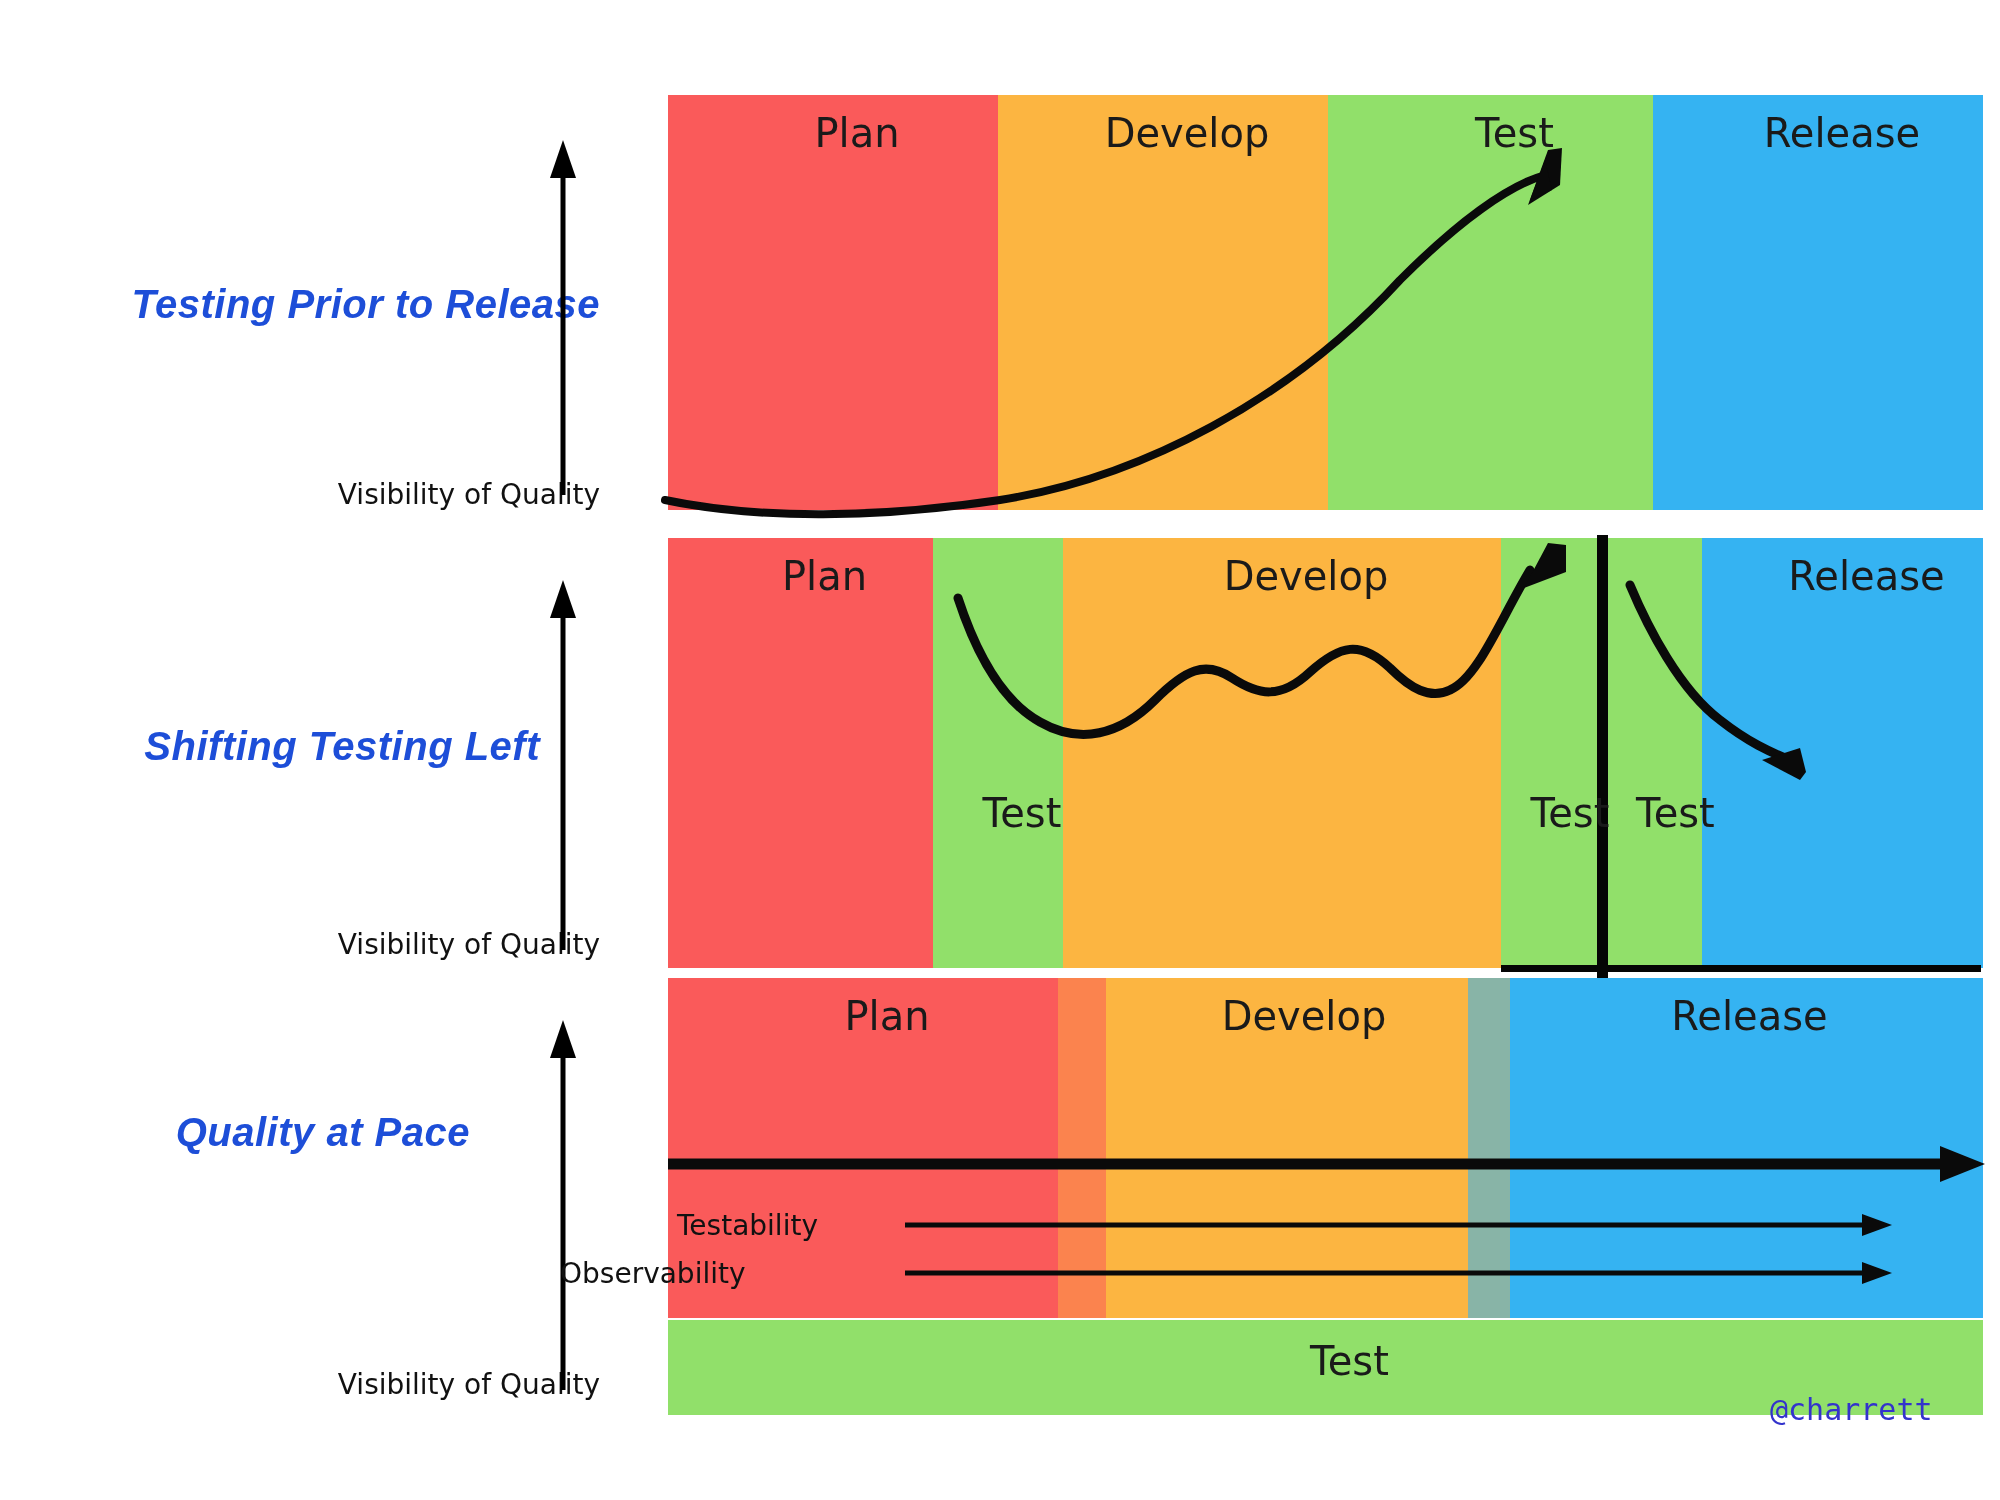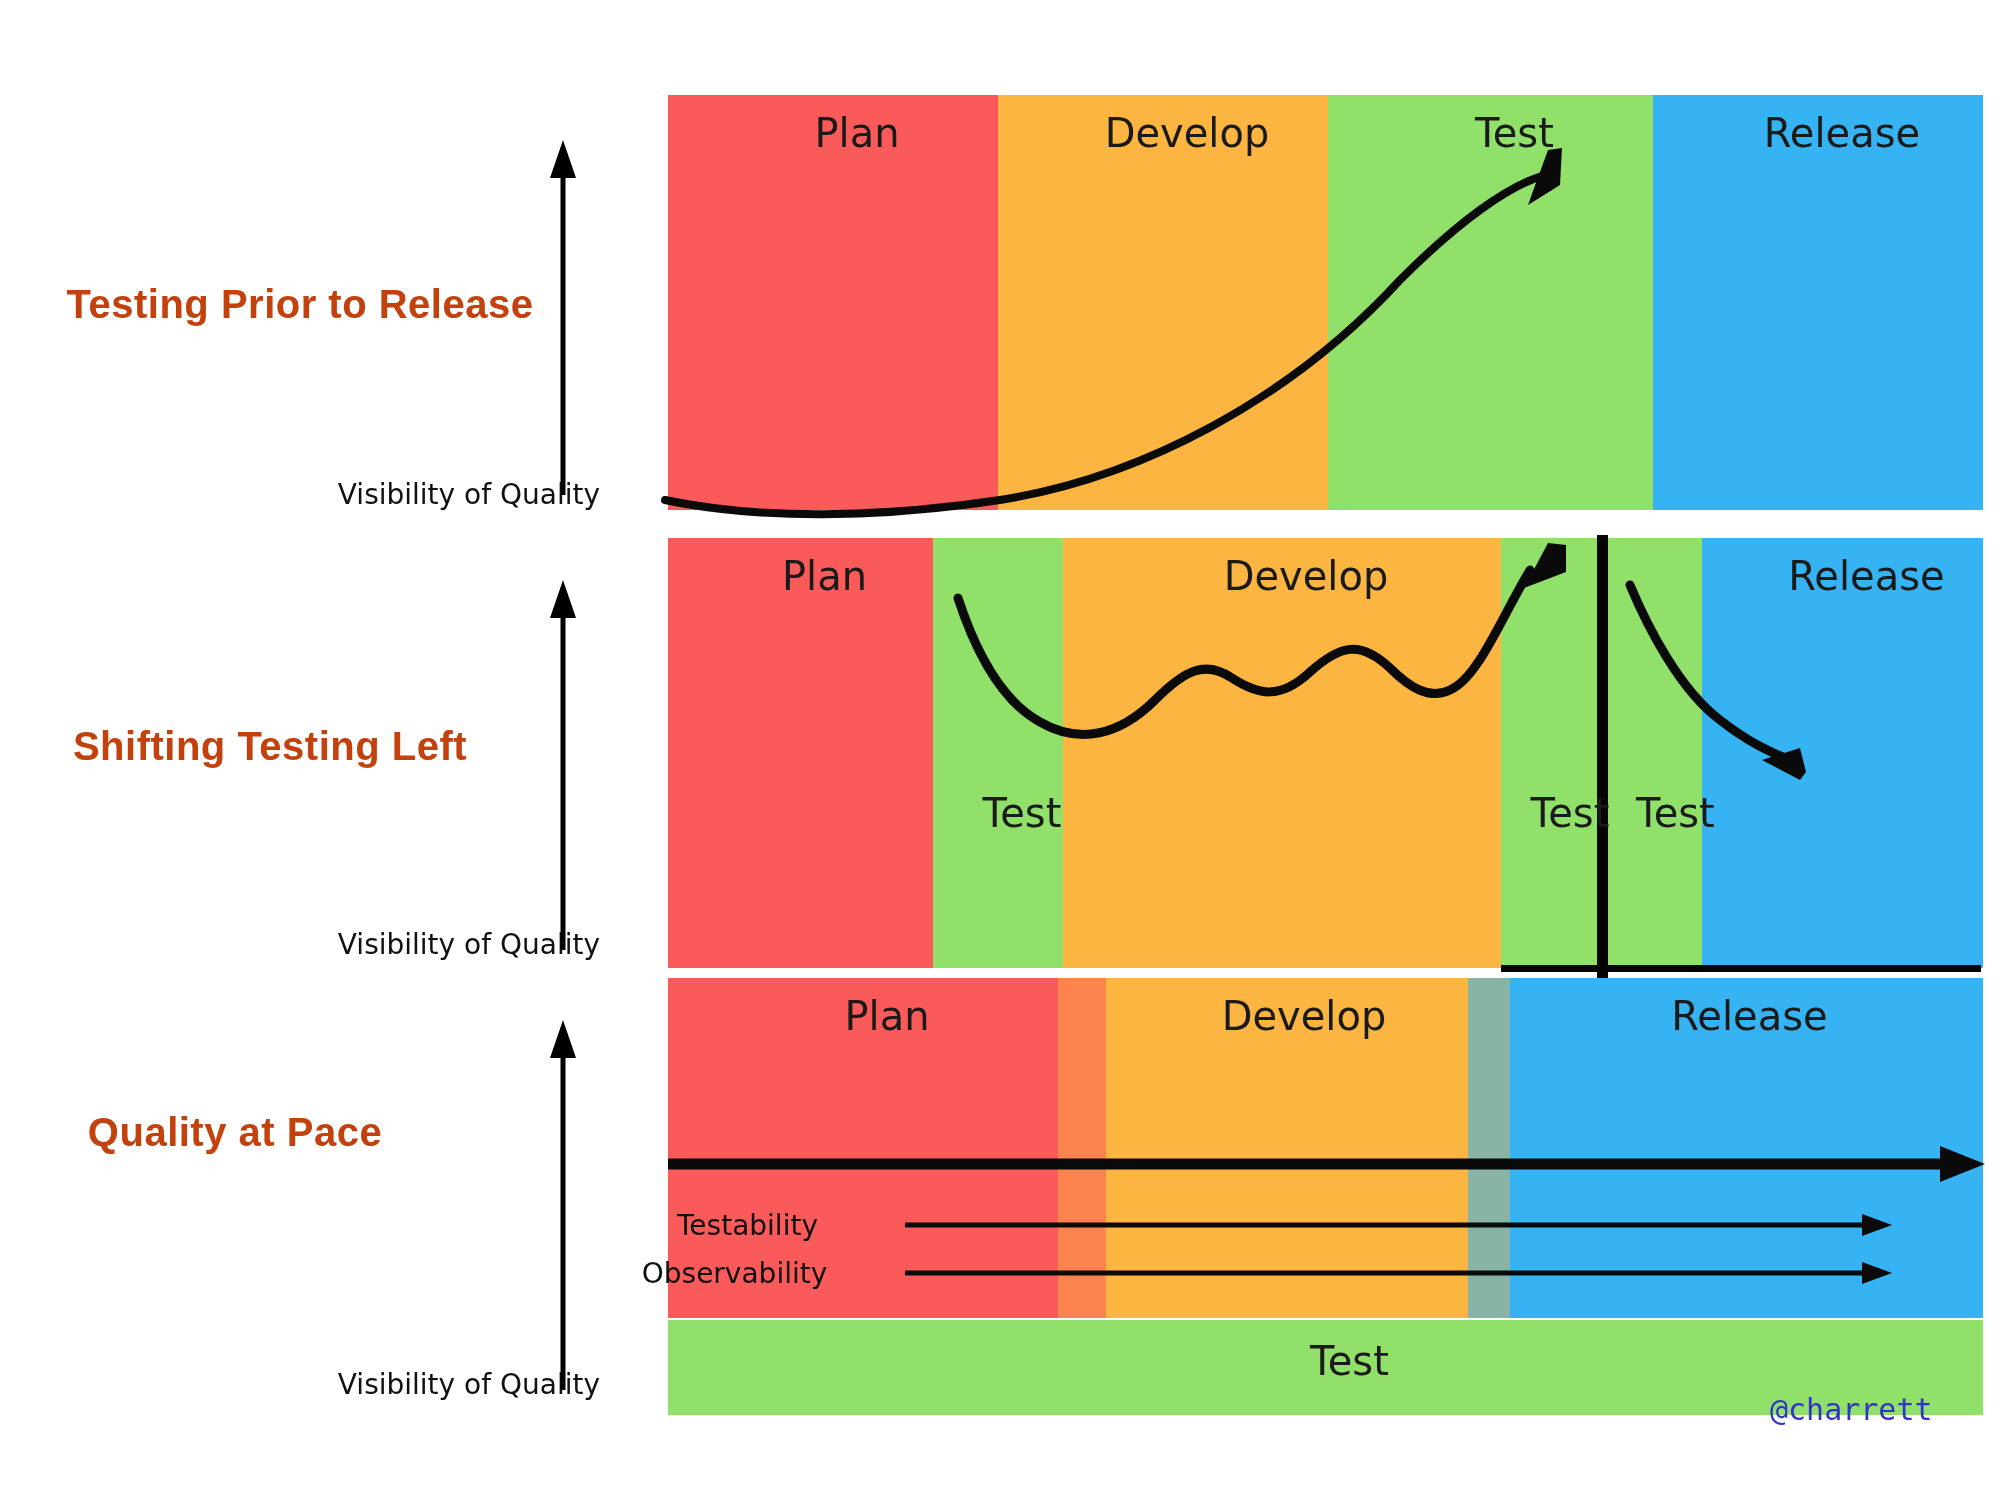--- a/index.html
+++ b/index.html
@@ -18,26 +18,27 @@
   .stage {
     position: absolute;
     left: 0; top: 0;
     width: 2000px;
     height: 1500px;
   }
 
   
   .panel-title {
     position: absolute;
-    color: #c2410c;
+    color: #1d4ed8;
     font-weight: bold;
     font-size: 40px;
     white-space: nowrap;
-    text-align: center;
+    text-align: right;
     letter-spacing: 0.5px;
+    font-style: italic;
   }
   .vis-label {
     position: absolute;
     color: #111111;
     font-size: 28px;
     white-space: nowrap;
     text-align: right;
     font-family: "DejaVu Sans", sans-serif;
   }
 
@@ -192,16 +193,16 @@
       <polygon points="1985,1164 1940,1146 1940,1182" fill="#0a0a0a"></polygon>
 
       <line x1="905" y1="1225" x2="1870" y2="1225" stroke="#0a0a0a" stroke-width="5"></line>
       <polygon points="1892,1225 1862,1214 1862,1236" fill="#0a0a0a"></polygon>
 
       <line x1="905" y1="1273" x2="1870" y2="1273" stroke="#0a0a0a" stroke-width="5"></line>
       <polygon points="1892,1273 1862,1262 1862,1284" fill="#0a0a0a"></polygon>
     </svg>
 
     <div class="flow-label" style="left:600px; top:1209px; width:295px; text-align:center;">Testability</div>
-    <div class="flow-label" style="left:560px; top:1257px; width:335px; text-align:center;margin-left:7px;">Observability</div>
+    <div class="flow-label" style="left:560px; top:1257px; width:335px; text-align:left;">Observability</div>
   </div>
 
 </div>
 
 </body></html>

